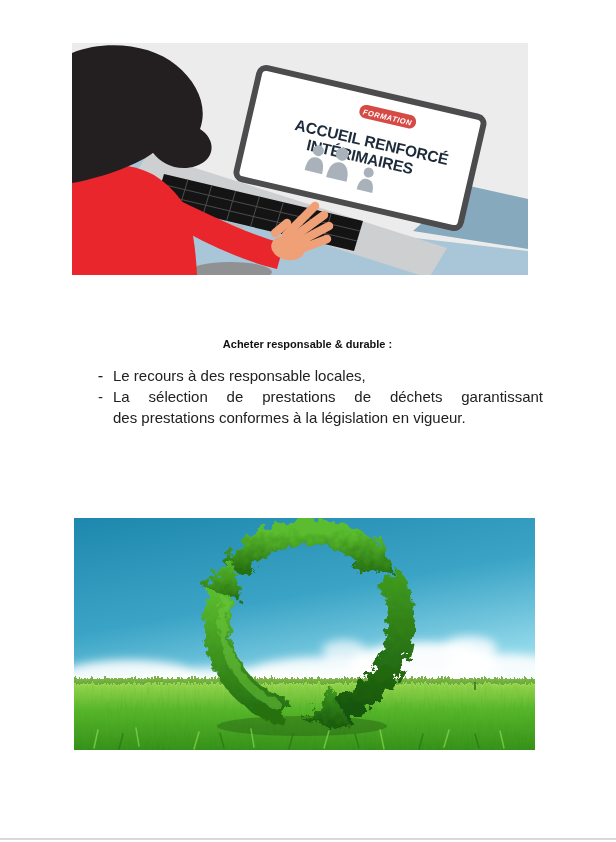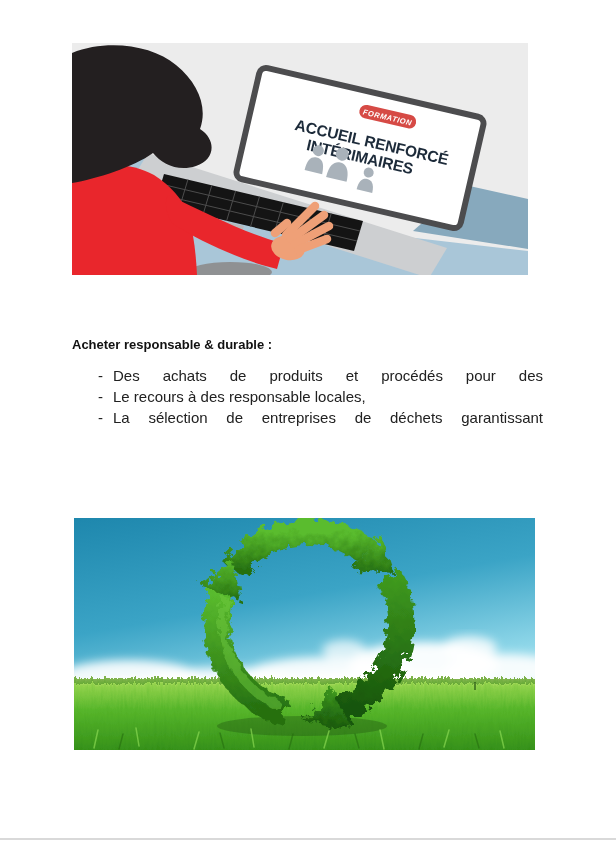--- a/index.html
+++ b/index.html
@@ -4,22 +4,23 @@
 <style>
   html,body { margin:0; padding:0; background:#ffffff; }
   .page {
     position:relative; width:616px; height:842px; background:#ffffff;
     font-family:"Liberation Sans", sans-serif; overflow:hidden;
   }
   .illustration { position:absolute; left:72px; top:43px; width:456px; height:232px; }
   .photo        { position:absolute; left:74px; top:518px; width:461px; height:232px; }
   .textblock    { position:absolute; left:72px; top:334px; width:471px; color:#212121; }
   .heading {
-    font-size:13px; font-weight:bold; line-height:21px; color:#111111;
+    font-size:11px; font-weight:bold; line-height:21px; color:#111111;
     margin:0 0 10px 0;
+    text-align:center;
   }
   ul.bullets { list-style:none; margin:0; padding:0; font-size:15px; line-height:21px; }
   ul.bullets li { position:relative; padding-left:41px; }
   ul.bullets .dash { position:absolute; left:26px; top:0; }
   .bline { line-height:21px; }
   .bline.stretch { text-align:justify; text-align-last:justify; }
   .page-edge { position:absolute; left:0; top:838px; width:616px; height:2px; background:#d9d9d9; }
   svg text { font-family:"Liberation Sans", sans-serif; }
 </style>
 </head>
@@ -85,29 +86,29 @@
         </g>
       </g>
     </g>
   </svg>
 
   <div class="textblock">
     <p class="heading">Acheter responsable &amp; durable :</p>
     <ul class="bullets">
       <li>
         <span class="dash">-</span>
-        <div class="bline stretch">Des achats de produits et procédés pour des</div>
       </li>
       <li>
         <span class="dash">-</span>
         <div class="bline">Le recours à des responsable locales,</div>
       </li>
       <li>
         <span class="dash">-</span>
-        <div class="bline stretch">La sélection de entreprises de déchets garantissant</div>
+        <div class="bline stretch">La sélection de prestations de déchets garantissant</div>
+        <div class="bline">des prestations conformes à la législation en vigueur.</div>
       </li>
     </ul>
   </div>
 
   <svg class="photo" viewBox="0 0 461 232" xmlns="http://www.w3.org/2000/svg">
     <defs>
       <linearGradient id="skyGrad" x1="0" y1="0" x2="0.35" y2="1">
         <stop offset="0" stop-color="#1e87ad"></stop>
         <stop offset="0.45" stop-color="#3ba4c6"></stop>
         <stop offset="0.8" stop-color="#8fd7e9"></stop>

